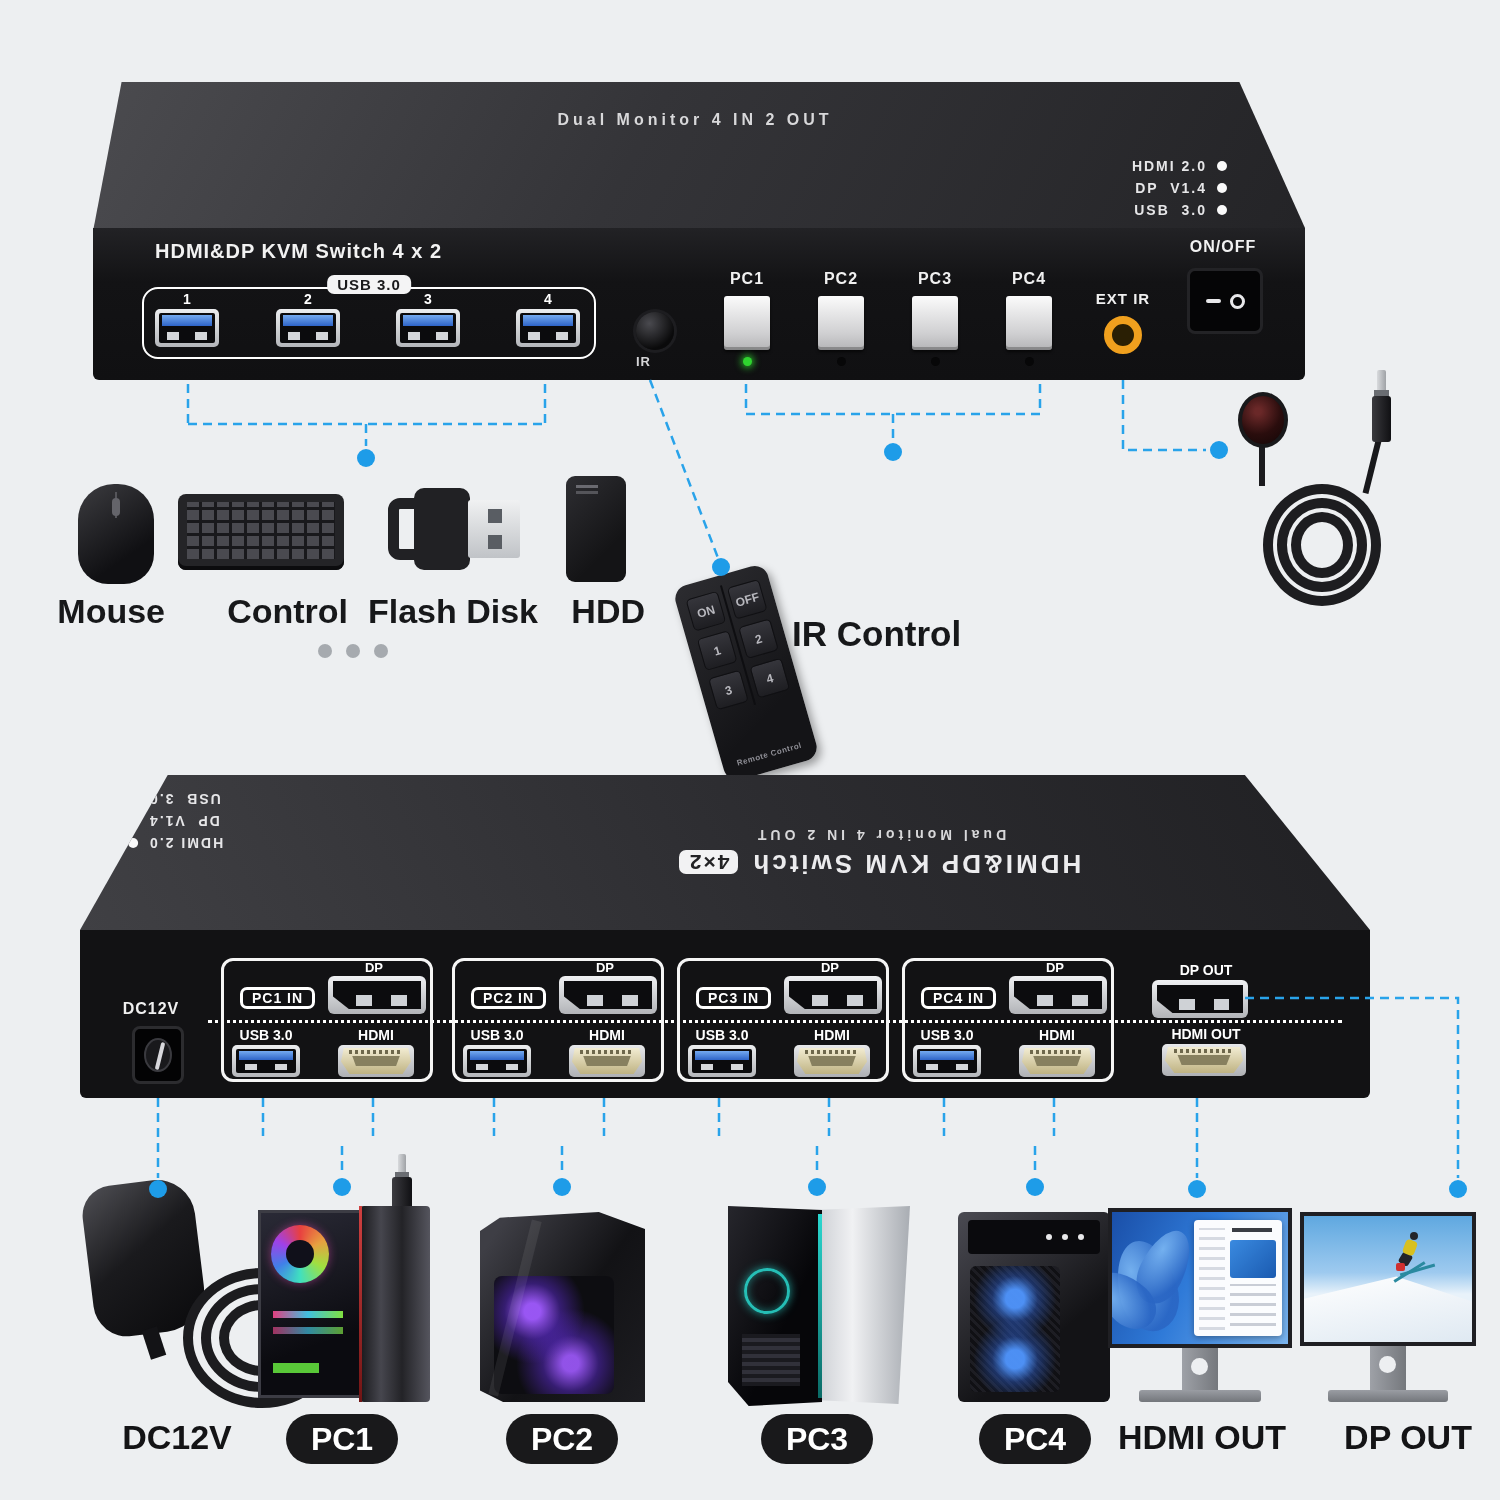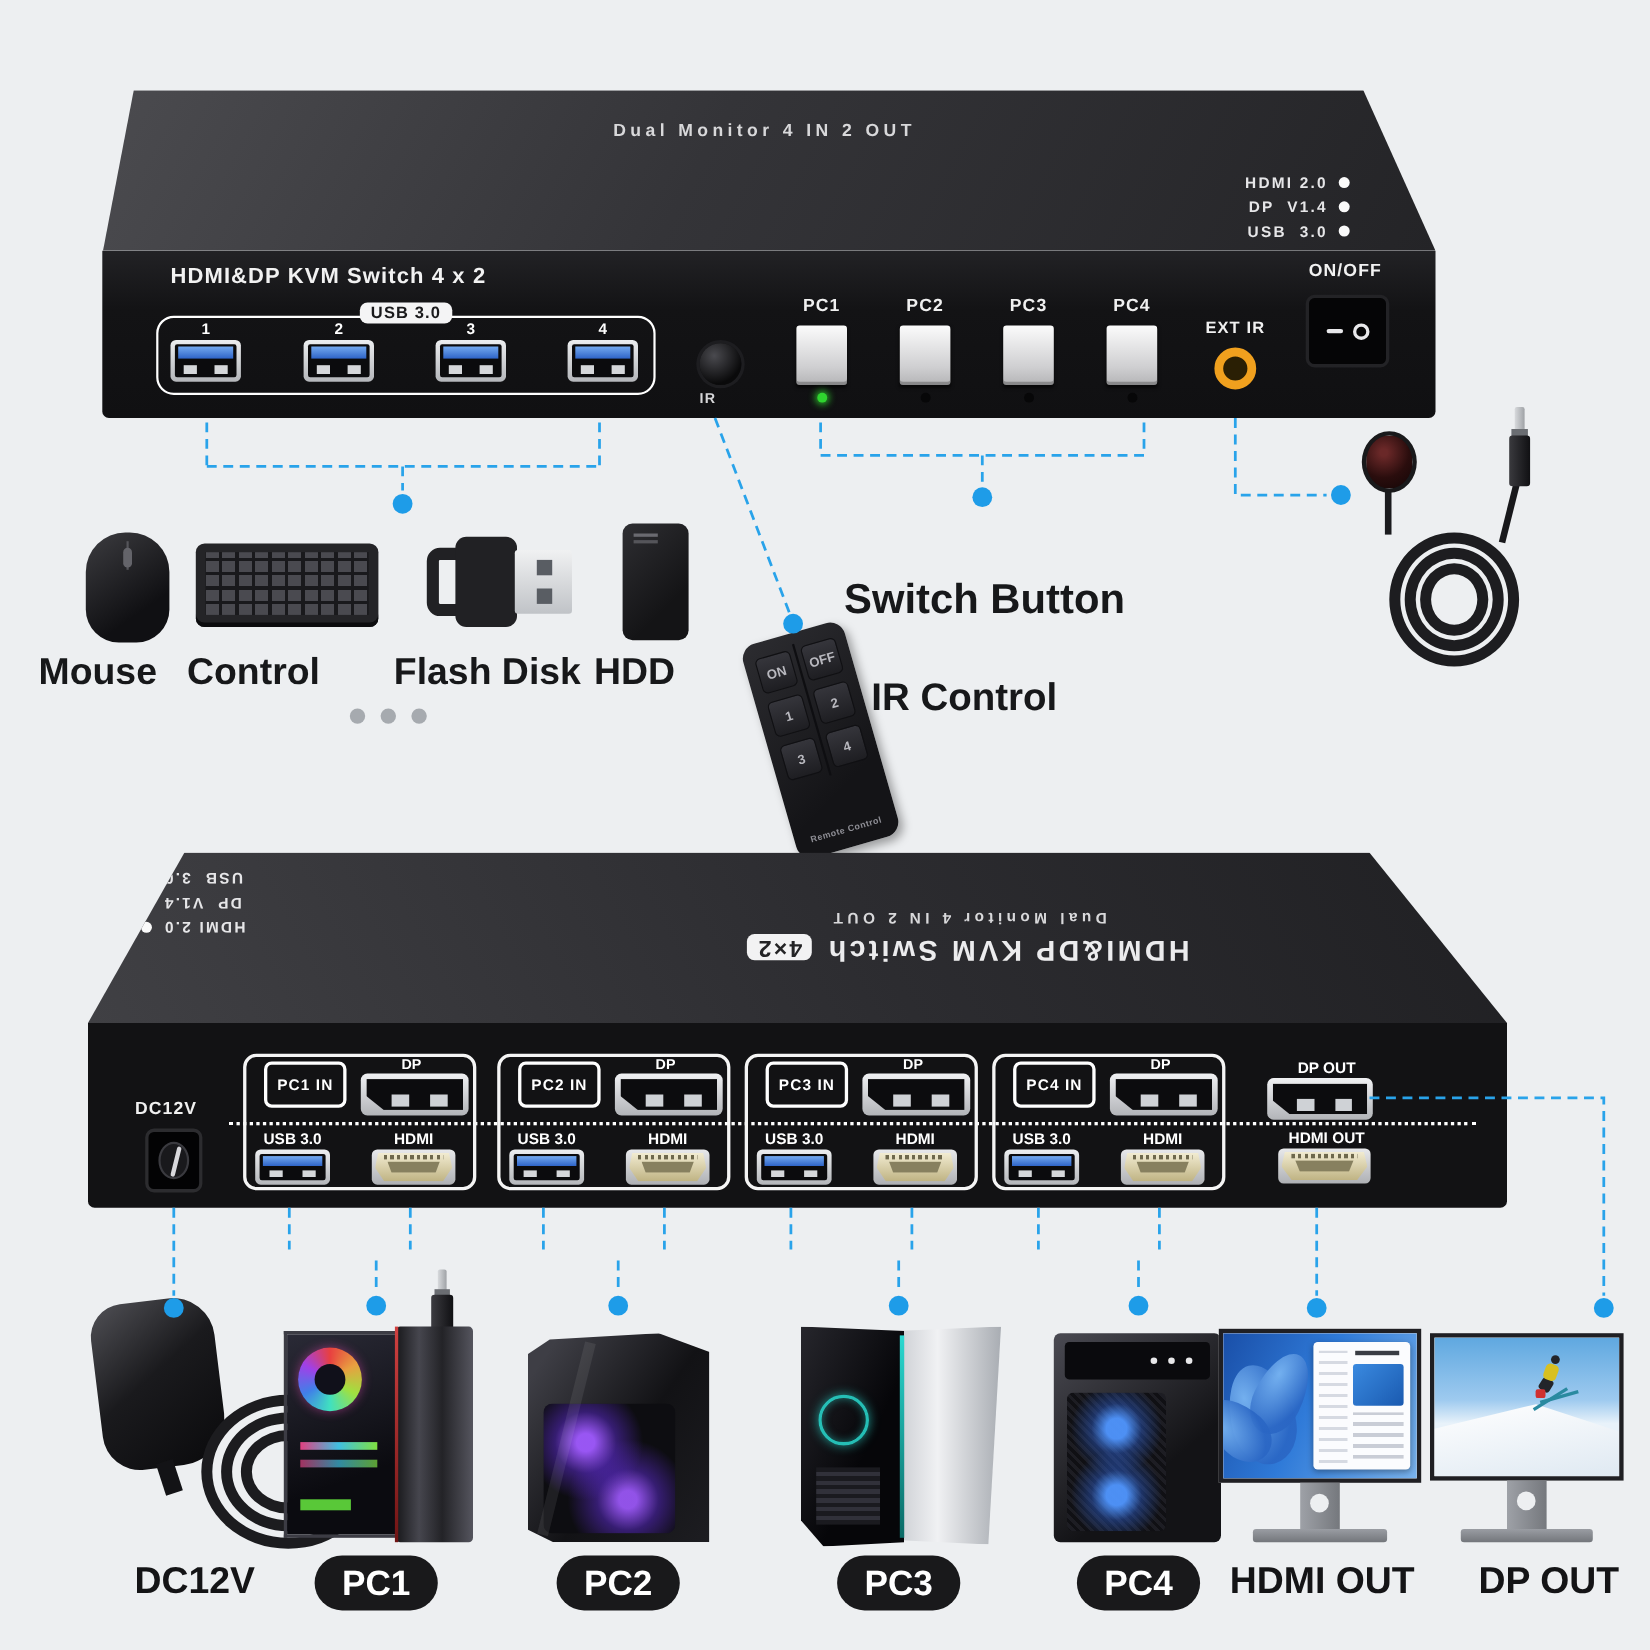--- a/index.html
+++ b/index.html
@@ -78,21 +78,21 @@
   .flash-loop{position:absolute;left:0;top:10px;width:38px;height:62px;border:11px solid #212124;border-radius:12px;}
   .flash-body{position:absolute;left:26px;top:0;width:56px;height:82px;background:#212124;border-radius:10px;}
   .flash-conn{position:absolute;left:80px;top:12px;width:52px;height:58px;
               background:linear-gradient(#f0f1f2,#c0c3c7);border-radius:3px;}
   .flash-hole{position:absolute;left:20px;width:14px;height:14px;background:#595d63;}
   .flash-hole.h1{top:9px}.flash-hole.h2{top:35px}
   .hdd{left:566px;top:476px;width:60px;height:106px;background:linear-gradient(135deg,#2e2e32,#141416 70%);
        border-radius:9px;}
   .hdd-text{position:absolute;left:10px;top:9px;width:22px;height:3px;background:#6a6a70;
             box-shadow:0 6px 0 #55555a;}
-  .peri-label{top:592px;font-weight:bold;font-size:34px;color:#17181a;text-align:left;}
+  .peri-label{top:592px;font-weight:bold;font-size:34px;color:#17181a;text-align:right;}
   .edot{top:644px;width:14px;height:14px;border-radius:50%;background:#a6aaaf;}
 
   
   .callout{font-weight:bold;color:#17181a;text-align:center;}
 
   
   .remote{left:698px;top:572px;width:96px;height:202px;transform:rotate(-16deg);
           background:linear-gradient(150deg,#2c2c30,#141417 70%);border-radius:14px;
           box-shadow:3px 5px 9px rgba(0,0,0,.35);}
   .remote-grid{position:absolute;left:10px;right:10px;top:14px;display:grid;
@@ -136,21 +136,21 @@
   .dc-pin{position:absolute;left:23px;top:13px;width:4px;height:28px;background:#d8d8dc;
           transform:rotate(14deg);border-radius:2px;z-index:1;}
   .pgroup{top:28px;width:212px;height:124px;border:3px solid #f5f5f5;border-radius:12px;}
   .g-dp-label{left:100px;top:-1px;width:100px;text-align:center;color:#fff;font-size:13px;font-weight:bold;}
   .g-dp-port{left:104px;top:15px;width:98px;height:38px;}
   .dpport{background:linear-gradient(#f0f1f3,#b2b4b8);border-radius:6px;padding:5px;}
   .dpport .in{position:relative;width:100%;height:100%;background:#0c0c0e;
               clip-path:polygon(0 0,100% 0,100% 100%,18% 100%,0 55%);}
   .dpport .pg{position:absolute;bottom:3px;width:18%;height:40%;background:#cfd2d6;}
   .dpport .pg.l{left:26%}.dpport .pg.r{right:16%}
-  .g-pc-badge{left:16px;top:4px;padding:10px 9px;border:3px solid #fff;border-radius:7px;color:#fff;
+  .g-pc-badge{left:16px;top:26px;padding:0 9px;border:3px solid #fff;border-radius:7px;color:#fff;
               font-size:14px;font-weight:bold;letter-spacing:1px;}
   .g-usb-label{left:2px;top:66px;width:80px;text-align:center;color:#fff;font-size:14px;font-weight:bold;}
   .g-usb-port{left:8px;top:84px;width:68px;height:32px;}
   .g-hdmi-label{left:112px;top:66px;width:80px;text-align:center;color:#fff;font-size:14px;font-weight:bold;}
   .g-hdmi-port{left:114px;top:84px;width:76px;height:32px;}
   .hdmiport{background:linear-gradient(#e8e9eb,#aeb0b4);border-radius:5px;padding:3px;}
   .hdmiport .in{position:relative;width:100%;height:100%;background:linear-gradient(#f2ecd2,#bfb383);
                 clip-path:polygon(4% 0,96% 0,100% 52%,88% 100%,12% 100%,0 52%);}
   .hdmiport .slot{position:absolute;left:16%;right:16%;top:30%;height:40%;background:#87805f;
                   clip-path:polygon(0 0,100% 0,92% 100%,8% 100%);}
@@ -376,21 +376,20 @@
     </div>
 
   <div class="abs peri-label" style="left:35px;width:130px">Mouse</div>
   <div class="abs peri-label" style="left:170px;width:178px">Control</div>
   <div class="abs peri-label" style="left:358px;width:180px">Flash Disk</div>
   <div class="abs peri-label" style="left:540px;width:105px">HDD</div>
   <div class="abs edot" style="left:318px"></div>
   <div class="abs edot" style="left:346px"></div>
   <div class="abs edot" style="left:374px"></div>
 
-  <div class="abs callout" style="left:725px;top:524px;width:340px;font-size:38px">Switch Button</div>
   <div class="abs callout" style="left:792px;top:614px;font-size:35px">IR Control</div>
 
   <div class="abs remote">
     <div class="remote-div"></div>
     <div class="remote-grid">
       <div class="rbtn">ON</div>
       <div class="rbtn">OFF</div>
       <div class="rbtn">1</div>
       <div class="rbtn">2</div>
       <div class="rbtn">3</div>

